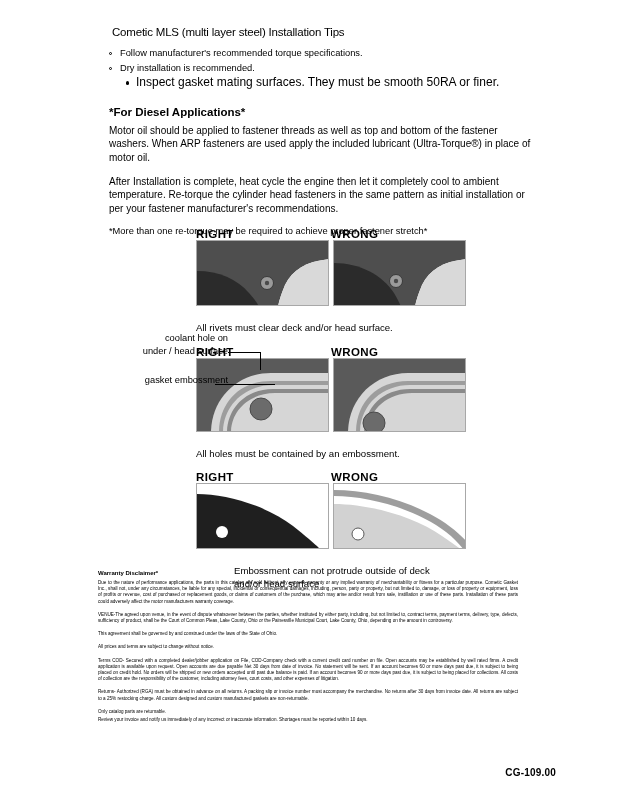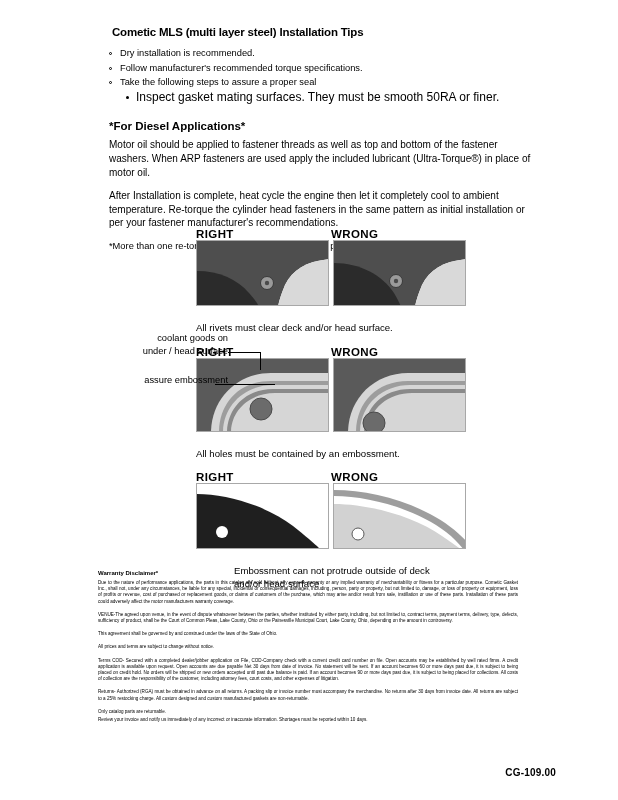--- a/index.html
+++ b/index.html
@@ -22,21 +22,21 @@
     height: 800px;
   }
   .content {
     position: absolute;
     left: 98px;
     top: 26px;
     width: 440px;
   }
   h1.title {
     font-size: 11.5px;
-    font-weight: bold;
+    font-weight: normal;
     margin: 0 0 9px 14px;
     letter-spacing: -0.2px;
   }
   .bullet-list {
     margin: 0;
     padding: 0;
     list-style: none;
   }
   .bullet-list li {
     position: relative;
@@ -186,29 +186,25 @@
 <body>
 
 <div class="page">
 
   <div class="content">
     <h1 class="title">Cometic MLS (multi layer steel) Installation Tips</h1>
 
     <ul class="bullet-list">
       <li>
         <span class="hollow-dot"></span>
-        <span>Dry installation is recommended.</span>
-      </li>
-      <li>
-        <span class="hollow-dot"></span>
         <span>Follow manufacturer's recommended torque specifications.</span>
       </li>
       <li>
         <span class="hollow-dot"></span>
-        <span>Take the following steps to assure a proper seal</span>
+        <span>Dry installation is recommended.</span>
       </li>
     </ul>
 
     <ul class="sub-list">
       <li>
         <span class="solid-dot"></span>
         <span>Inspect gasket mating surfaces.  They must be smooth 50RA or finer.</span>
       </li>
     </ul>
 
@@ -304,23 +300,23 @@
             <circle cx="24" cy="50" r="6" fill="#ffffff" stroke="#5a5a5a" stroke-width="1"></circle>
           </svg>
         </div>
       </div>
       <div class="fig-caption indent" style="white-space: pre-line;">Embossment can not protrude outside of deck
 and/or head surface</div>
     </div>
   </div>
 
   <div class="callouts">
-    <div class="callout-text">coolant goods on</div>
+    <div class="callout-text">coolant hole on</div>
     <div class="callout-text">under / head surface</div>
-    <div class="callout-text" style="margin-top:17px;">assure embossment</div>
+    <div class="callout-text" style="margin-top:17px;">gasket embossment</div>
   </div>
   <div class="leader" style="left:228px; top:352px; width:32px;"></div>
   <div class="leader" style="left:260px; top:352px; width:1px; height:18px;"></div>
   <div class="leader" style="left:215px; top:384px; width:60px;"></div>
 
   <div class="footer-title">Warranty Disclaimer*</div>
   <div class="legal">
     <p>Due to the nature of performance applications, the parts in this catalog are sold without any express warranty or any implied warranty of merchantability or fitness for a particular purpose.  Cometic Gasket Inc., shall not, under any circumstances, be liable for any special, incidental or consequential damages, including, person, party or property, but not limited to, damage, or loss of property or equipment, loss of profits or revenue, cost of purchased or replacement goods, or claims of customers of the purchase, which may arise and/or result from sale, instillation or use of these parts.  Installation of these parts could adversely affect the motor manufacturers warranty coverage.</p>
     <p>VENUE-The agreed upon venue, in the event of dispute whatsoever between the parties, whether instituted by either party, including, but not limited to, contract terms, payment terms, delivery, type, defects, sufficiency of product, shall be the Court of Common Pleas, Lake County, Ohio or the Painesville Municipal Court, Lake County, Ohio, depending on the amount in controversy.</p>
     <p>This agreement shall be governed by and construed under the laws of the State of Ohio.</p>

